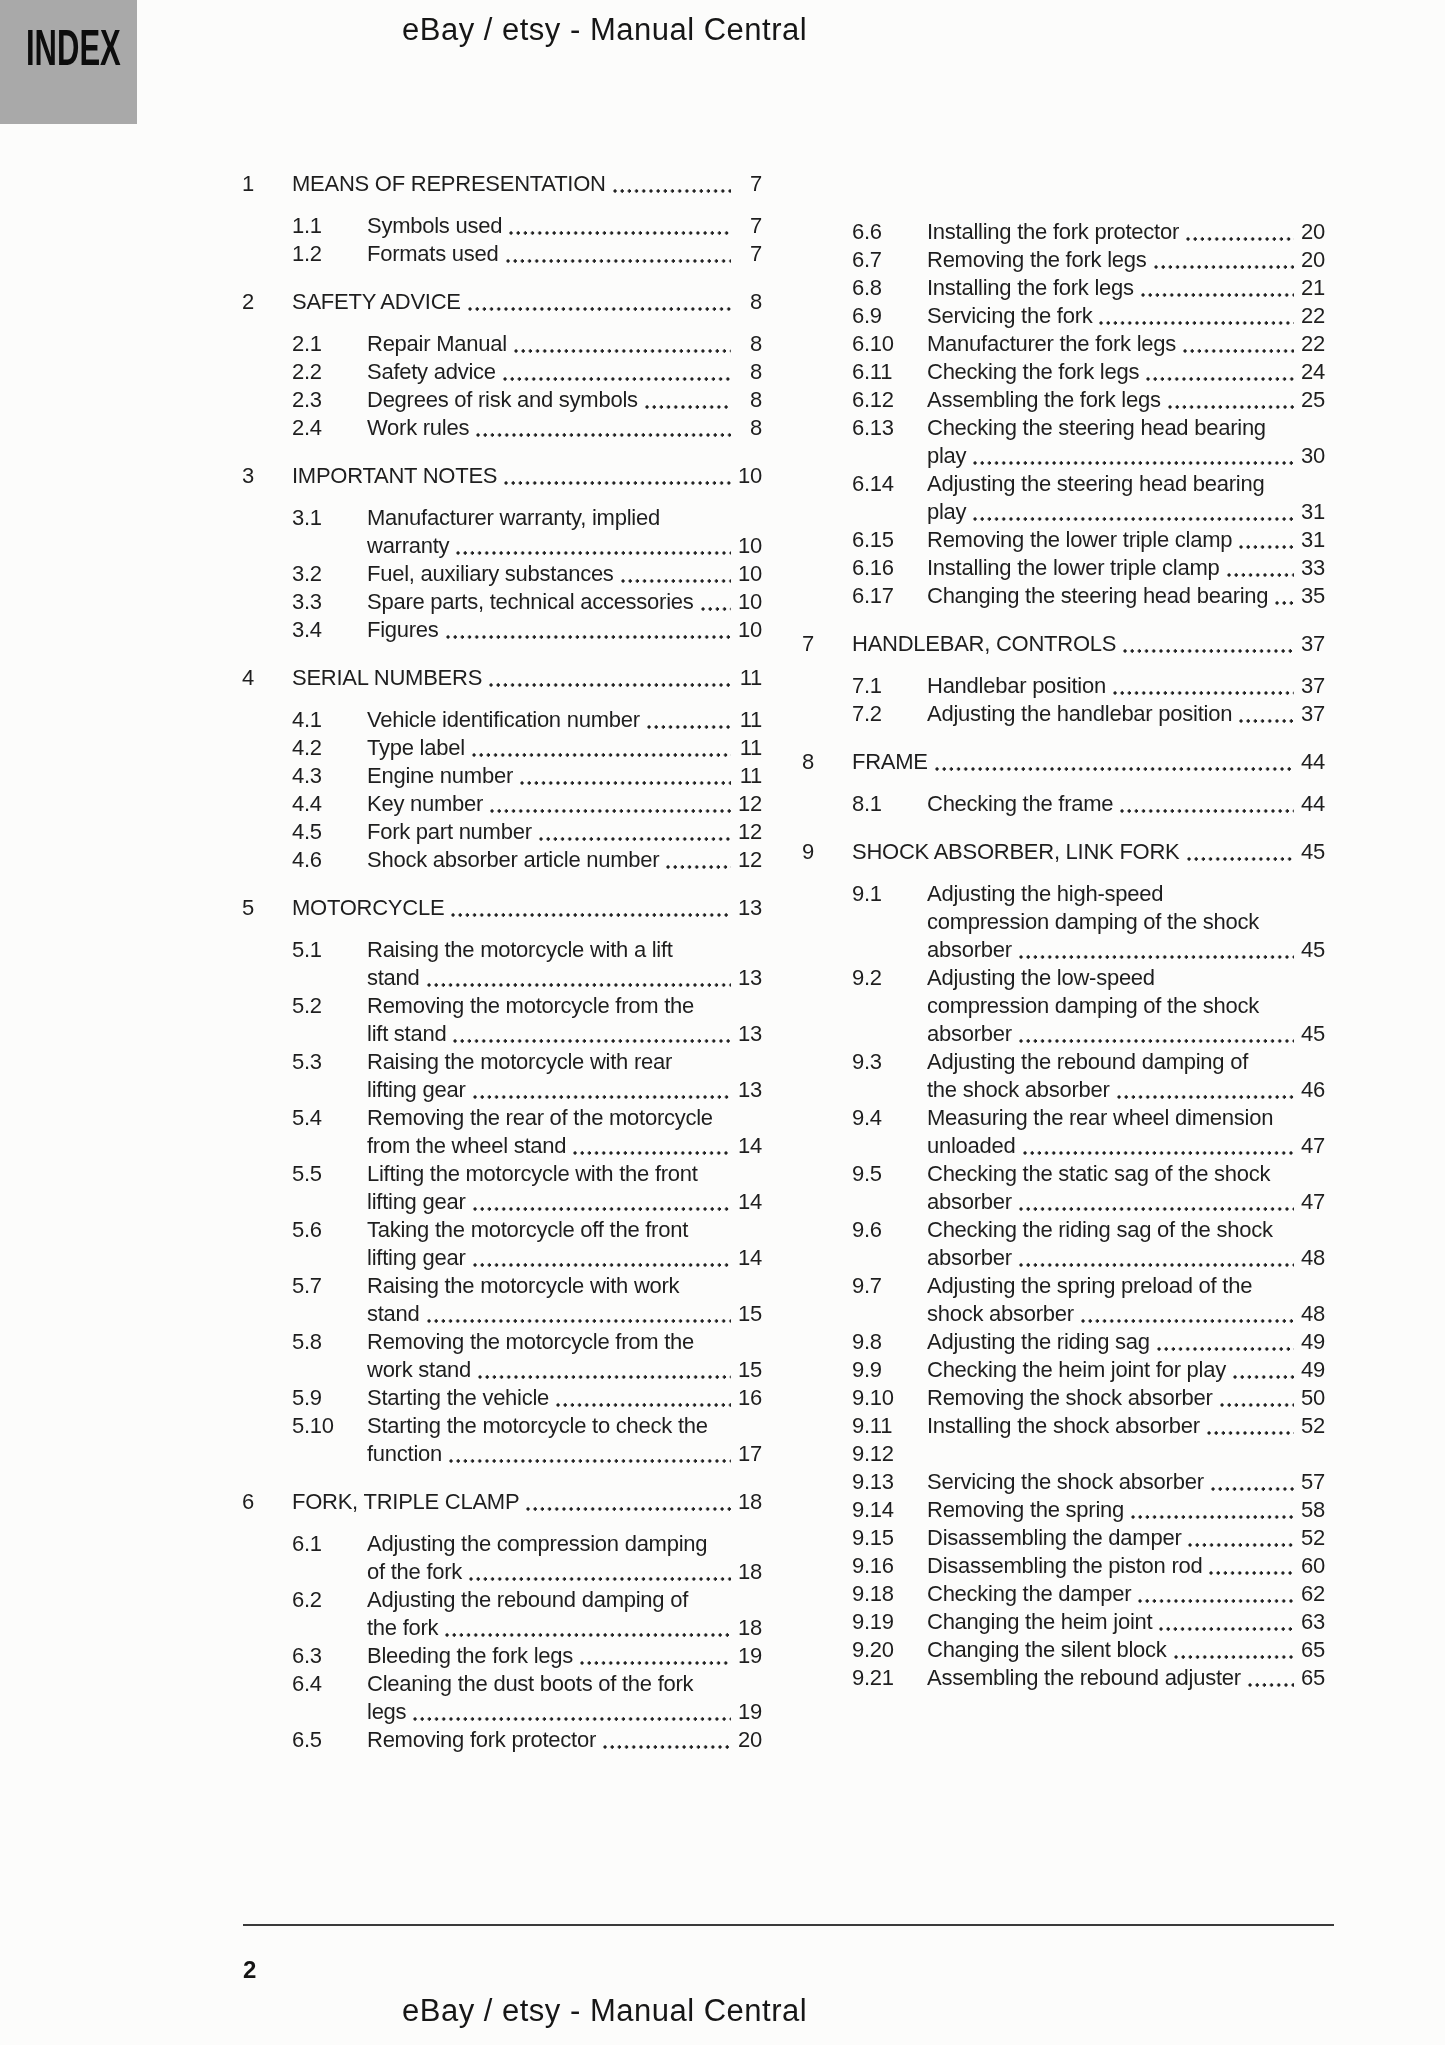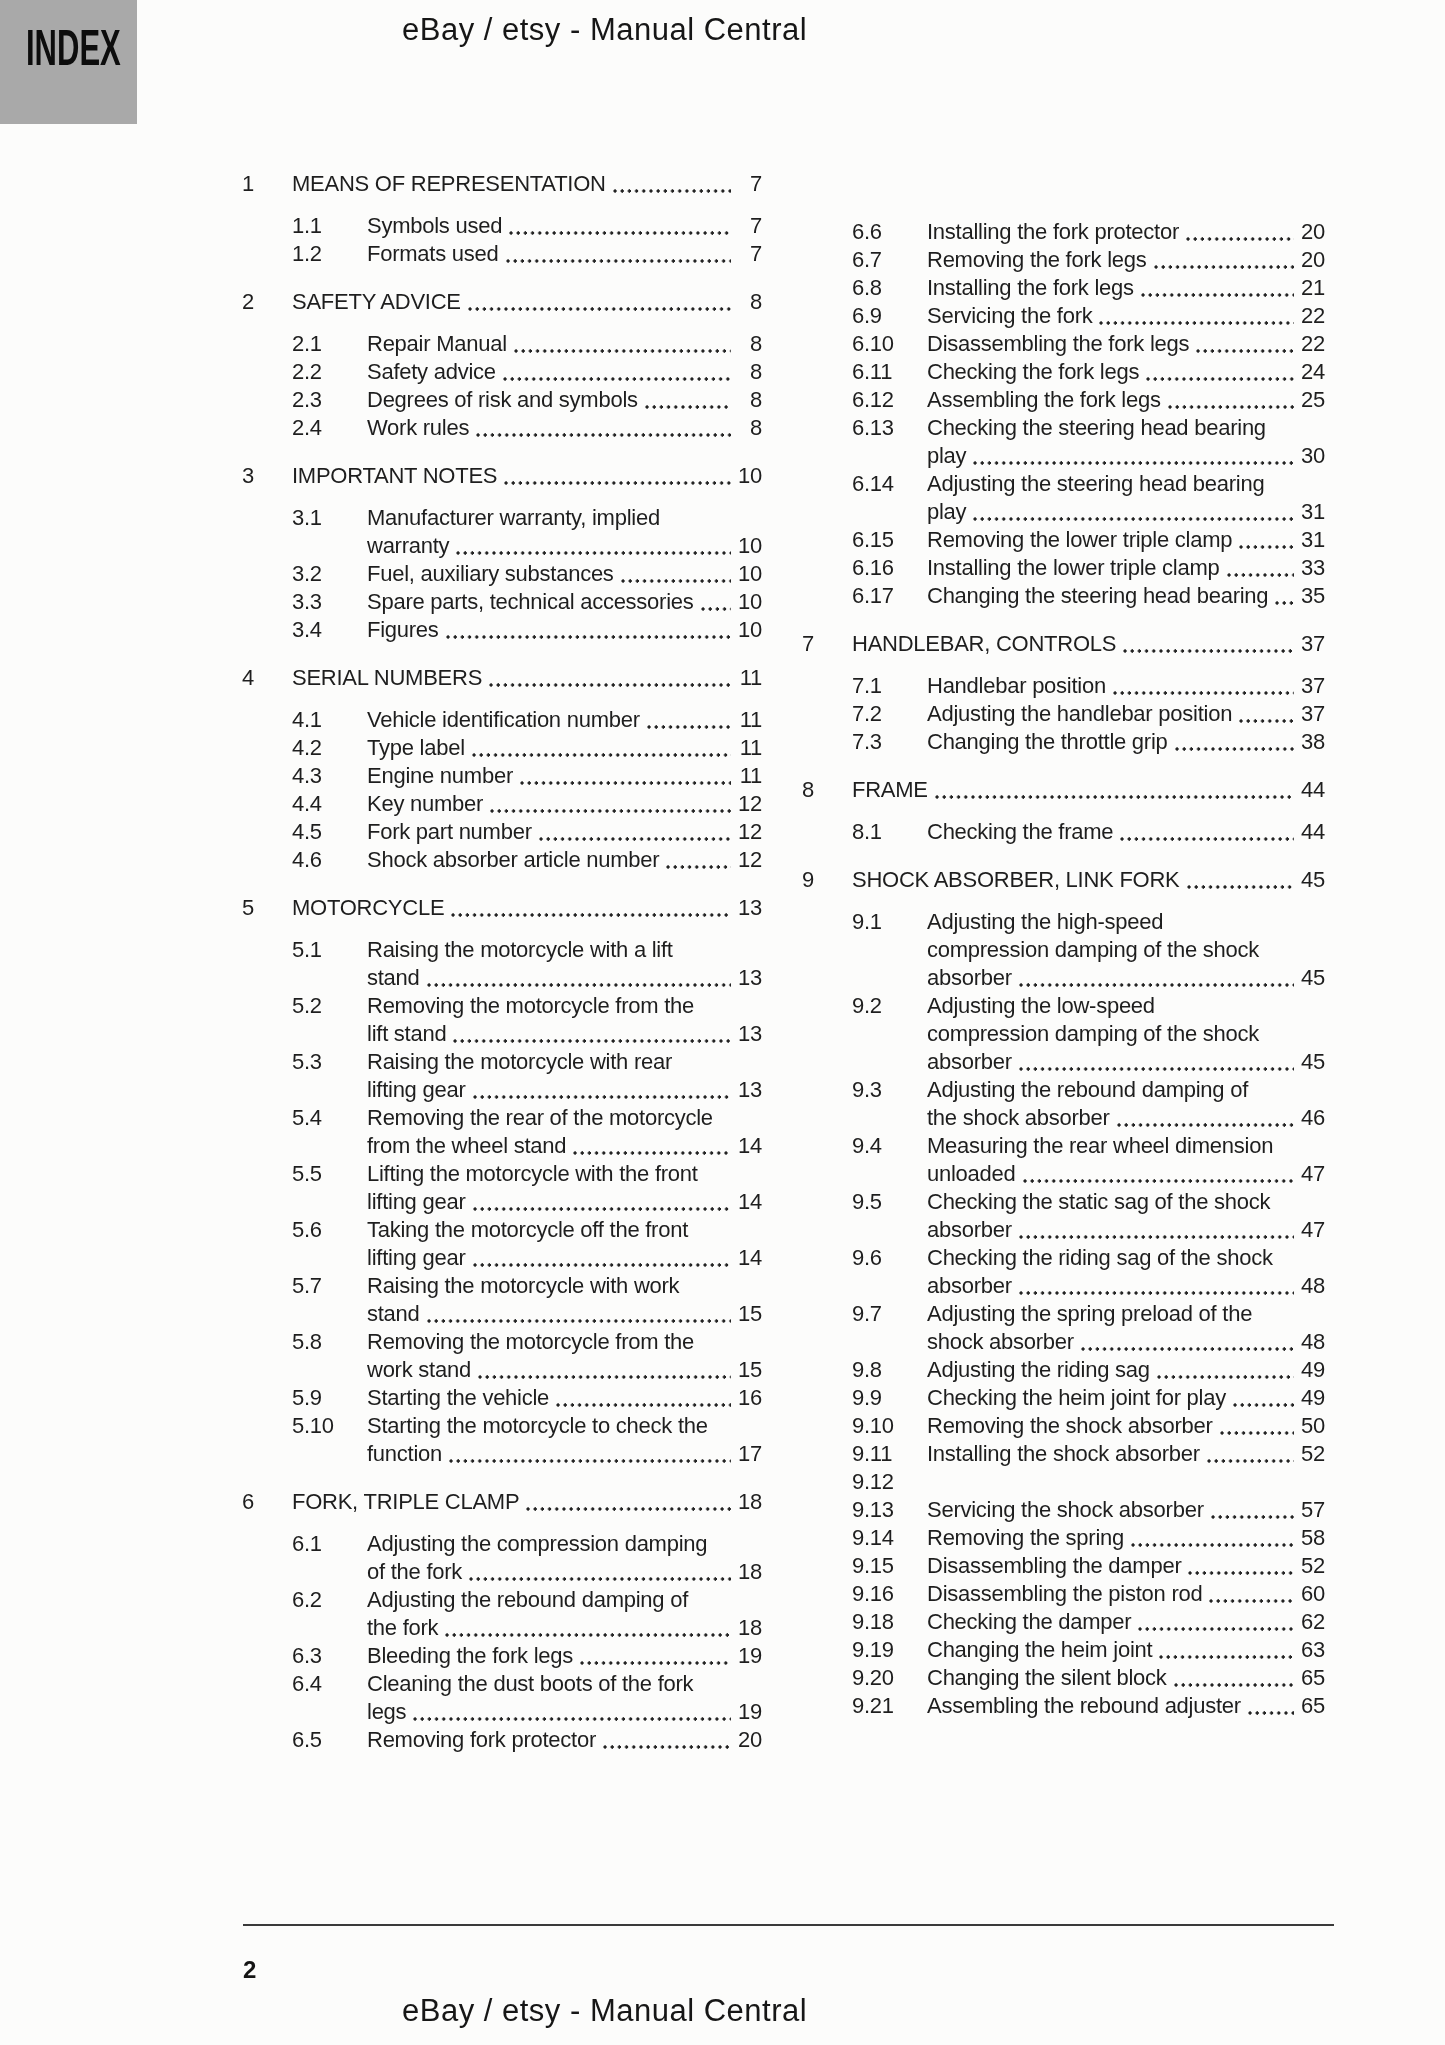--- a/index.html
+++ b/index.html
@@ -483,21 +483,21 @@
             <span class="lt">Servicing the fork</span>
             <span class="dots"></span>
             <span class="pg">22</span>
           </div>
         </div>
       </div>
       <div class="row sub">
         <span class="n">6.10</span>
         <div class="b">
           <div class="line last">
-            <span class="lt">Disassembling the fork legs</span>
+            <span class="lt">Manufacturer the fork legs</span>
             <span class="dots"></span>
             <span class="pg">22</span>
           </div>
         </div>
       </div>
       <div class="row sub">
         <span class="n">6.11</span>
         <div class="b">
           <div class="line last">
             <span class="lt">Checking the fork legs</span>
@@ -588,30 +588,20 @@
           </div>
         </div>
       </div>
       <div class="row sub">
         <span class="n">7.2</span>
         <div class="b">
           <div class="line last">
             <span class="lt">Adjusting the handlebar position</span>
             <span class="dots"></span>
             <span class="pg">37</span>
-          </div>
-        </div>
-      </div>
-      <div class="row sub">
-        <span class="n">7.3</span>
-        <div class="b">
-          <div class="line last">
-            <span class="lt">Changing the throttle grip</span>
-            <span class="dots"></span>
-            <span class="pg">38</span>
           </div>
         </div>
       </div>
       <div class="row section">
         <span class="n">8</span>
         <div class="b">
           <div class="line last">
             <span class="lt">FRAME</span>
             <span class="dots"></span>
             <span class="pg">44</span>

